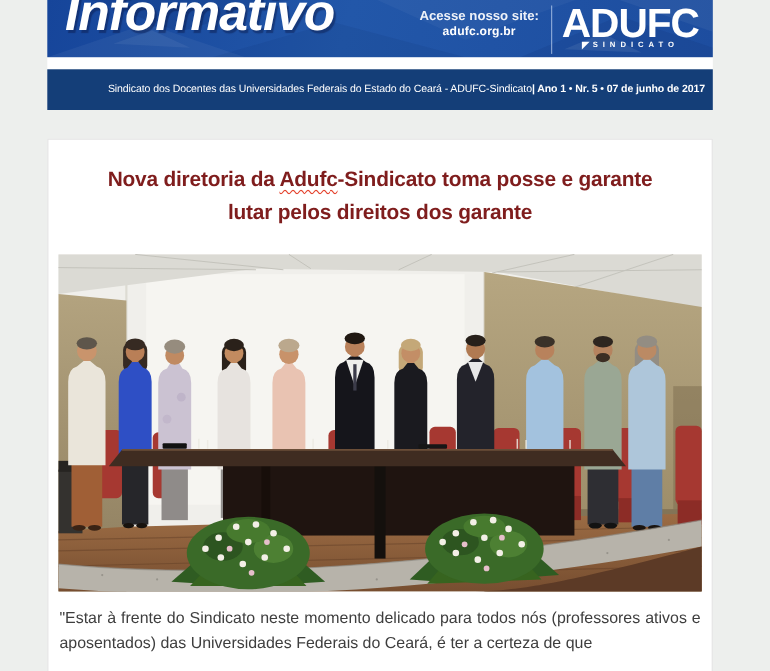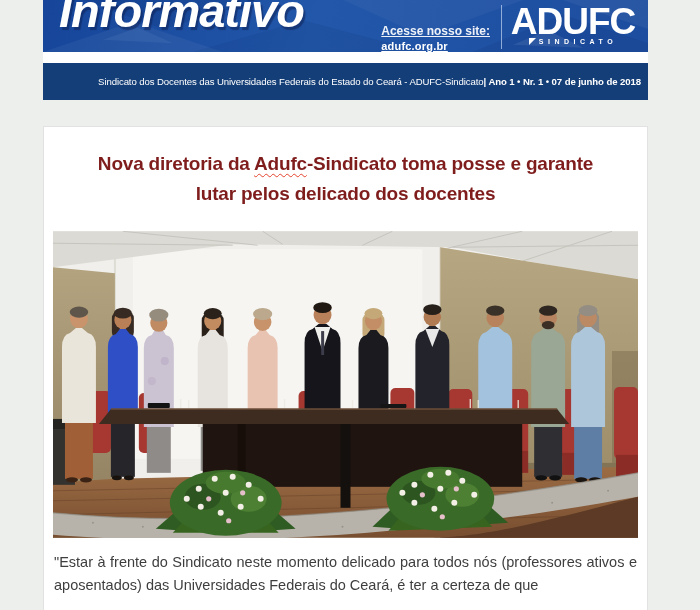--- a/index.html
+++ b/index.html
@@ -5,21 +5,21 @@
   html,body{margin:0;padding:0;}
   body{background:#edefed;font-family:"Liberation Sans",sans-serif;}
   .page{position:relative;width:700px;height:610px;overflow:hidden;background:#edefed;}
   .container{position:absolute;left:43px;top:0;width:605px;}
 
   
   .banner{position:relative;height:52px;background:linear-gradient(105deg,#16459a 0%,#2257a9 45%,#1d4d9f 100%);overflow:hidden;}
   .banner-poly{position:absolute;left:0;top:0;width:100%;height:100%;}
   .masthead{position:absolute;left:16px;top:-17px;font-size:47px;font-weight:bold;font-style:italic;
             color:#ffffff;letter-spacing:-1px;text-shadow:2px 3px 1px rgba(10,25,70,.45);white-space:nowrap;}
-  .site-box{position:absolute;right:158px;top:23px;text-align:left;color:#fff;line-height:1.35;text-decoration:underline;}
+  .site-box{position:absolute;right:158px;top:6px;text-align:center;color:#fff;line-height:1.35;}
   .site-label{font-size:12px;font-weight:bold;opacity:.92;}
   .site-url{font-size:11px;font-weight:bold;letter-spacing:.2px;}
   .banner-divider{position:absolute;right:146px;top:5px;width:1px;height:44px;background:rgba(220,235,255,.6);}
   .logo{position:absolute;right:8px;top:2px;width:134px;text-align:center;color:#fff;}
   .logo-text{font-size:37px;font-weight:900;letter-spacing:-1px;line-height:40px;}
   .logo-sub{display:flex;align-items:center;justify-content:center;gap:3px;margin-top:-4px;
             font-size:7px;font-weight:bold;letter-spacing:4.5px;}
   .logo-tri{width:0;height:0;border-top:7px solid #fff;border-right:7px solid transparent;}
 
   .spacer-white{height:11px;background:#ffffff;}
@@ -67,27 +67,27 @@
           <span class="logo-tri"></span>
           <span>SINDICATO</span>
         </div>
       </div>
     </header>
 
     <div class="spacer-white"></div>
 
     <div class="issue-bar">
       <span>Sindicato dos Docentes das Universidades Federais do Estado do Ceará - ADUFC-Sindicato </span>
-      <span class="issue-bold">| Ano 1 • Nr. 1 • 07 de junho de 2018</span>
+      <span class="issue-bold">| Ano 1 • Nr. 5 • 07 de junho de 2017</span>
     </div>
 
     <div class="gap-gray"></div>
 
     <main class="card">
-      <h1 class="headline"><span>Nova diretoria da </span><span class="misspell">Adufc</span><span>-Sindicato toma posse e garante</span><br><span>lutar pelos delicado dos docentes</span></h1>
+      <h1 class="headline"><span>Nova diretoria da </span><span class="misspell">Adufc</span><span>-Sindicato toma posse e garante</span><br><span>lutar pelos direitos dos garante</span></h1>
 
       <svg class="photo" viewBox="0 0 586 307">
         <defs>
           <linearGradient id="wallL" x1="0" y1="0" x2="0" y2="1">
             <stop offset="0" stop-color="#b3a37f"></stop>
               <stop offset="1" stop-color="#8d7d5e"></stop>
           </linearGradient>
           <linearGradient id="wallR" x1="0" y1="0" x2="0" y2="1">
             <stop offset="0" stop-color="#b6a681"></stop>
               <stop offset="1" stop-color="#968663"></stop>

